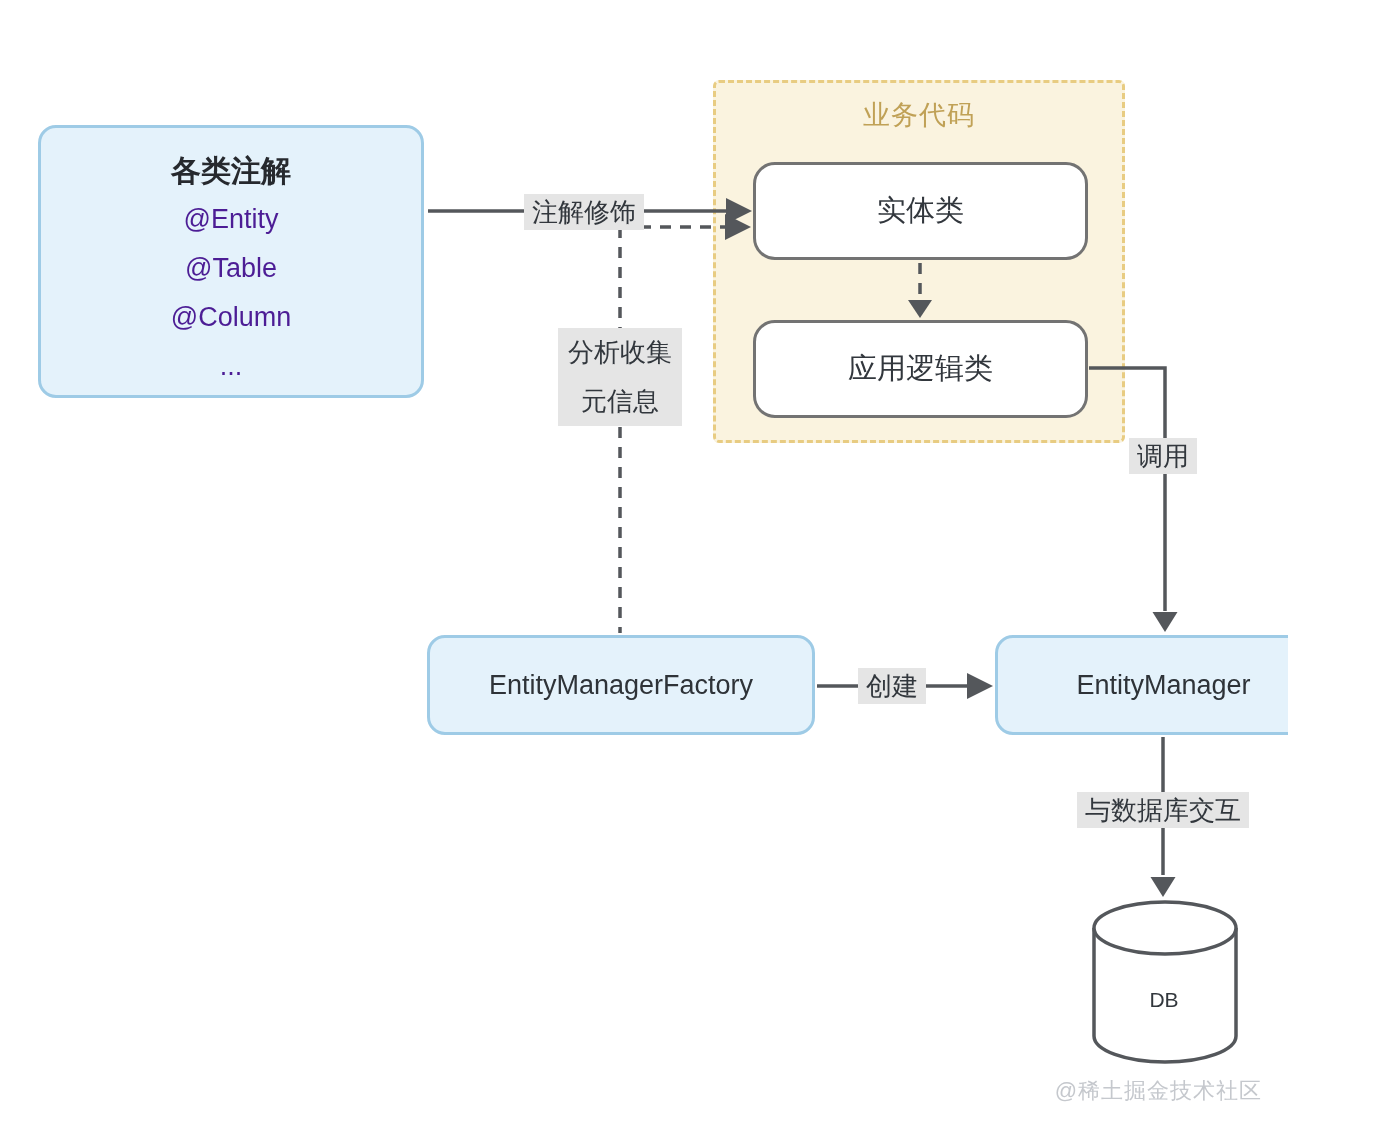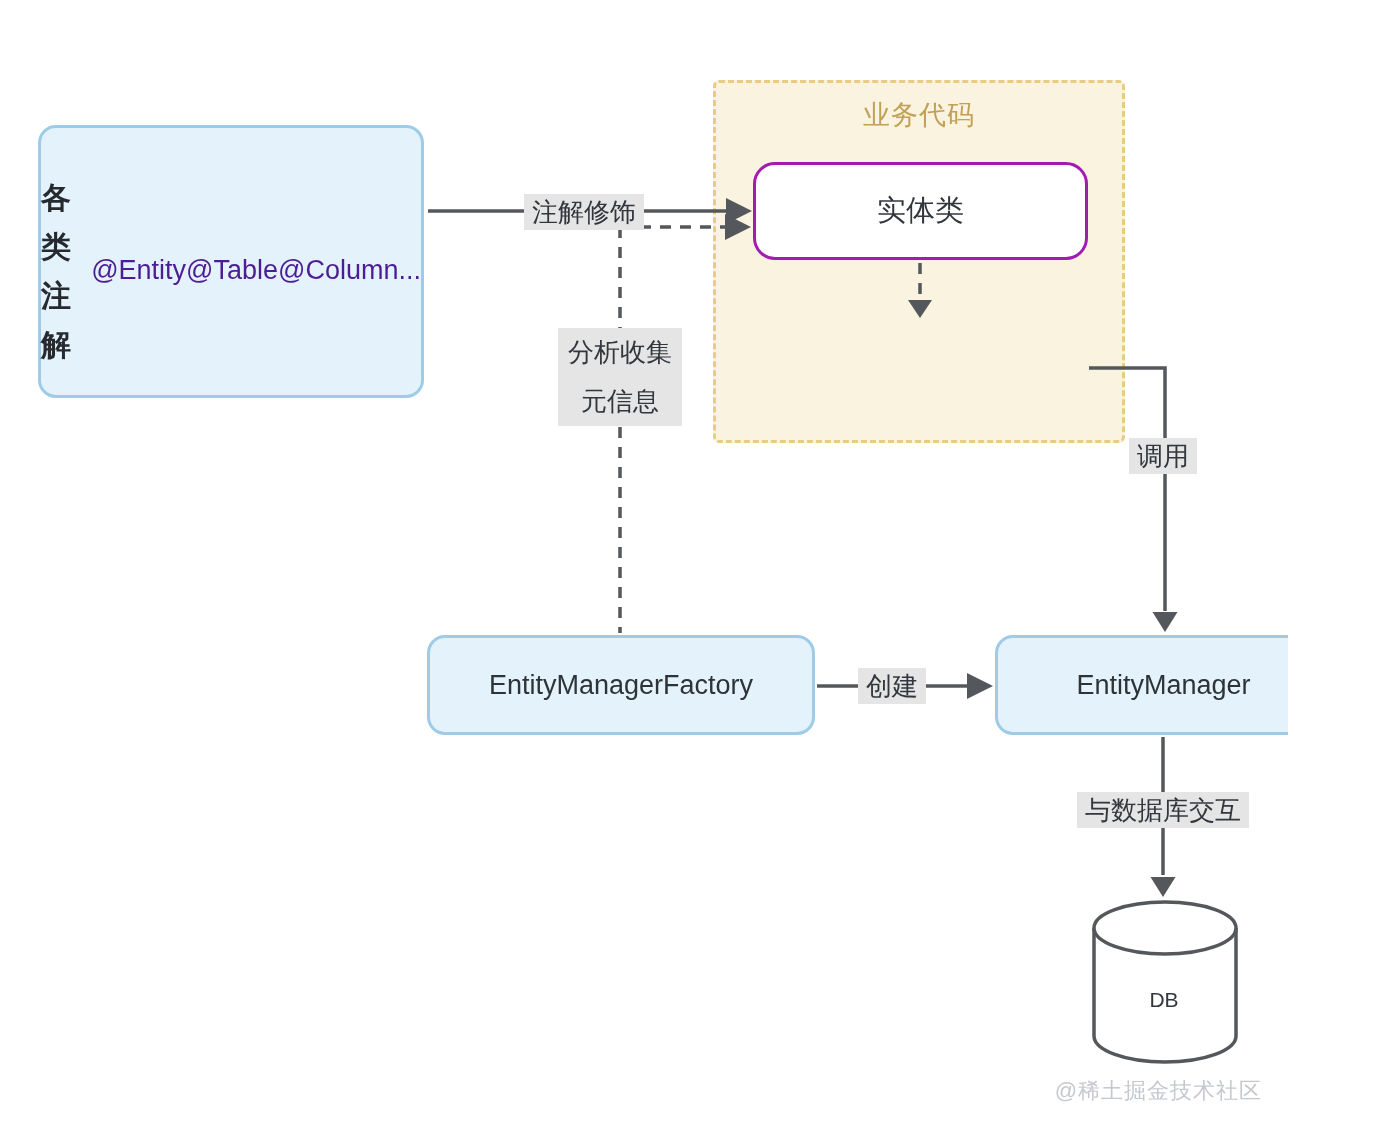--- a/index.html
+++ b/index.html
@@ -21,26 +21,26 @@
     position:absolute;left:0;right:0;top:14px;text-align:center;
     font-size:27px;color:#c0a156;letter-spacing:1px;
   }
   
   .node{
     position:absolute;box-sizing:border-box;display:flex;
     align-items:center;justify-content:center;text-align:center;
     z-index:3;
   }
   .node.blue{background:#e4f2fb;border:3px solid #9ecbe6;border-radius:18px;}
-  .node.white{background:#ffffff;border:3px solid #a21caf;border-radius:22px;align-items:center;}
+  .node.white{background:#ffffff;border:3px solid #737373;border-radius:22px;align-items:center;}
   .annotation-box{
     position:absolute;left:38px;top:125px;width:386px;height:273px;
     background:#e4f2fb;border:3px solid #9ecbe6;border-radius:18px;
     box-sizing:border-box;z-index:3;
-    display:flex;flex-direction:row;align-items:center;
+    display:flex;flex-direction:column;align-items:center;
     padding-top:18px;
   }
   .ann-title{font-size:30px;font-weight:700;line-height:49px;color:#26292e;}
   .ann-item{font-size:27px;line-height:49px;color:#4c1d95;}
   .entity-node{left:753px;top:162px;width:335px;height:98px;font-size:29px;}
   .logic-node{left:753px;top:320px;width:335px;height:98px;font-size:29px;}
   .emf-node{left:427px;top:635px;width:388px;height:100px;font-size:27px;color:#2e3338;}
   .em-node{left:995px;top:635px;width:337px;height:100px;font-size:27px;color:#2e3338;}
   
   svg.overlay{position:absolute;left:0;top:0;z-index:4;pointer-events:none;}
@@ -72,20 +72,23 @@
   <div class="annotation-box">
     <div class="ann-title">各类注解</div>
     <div class="ann-item">@Entity</div>
     <div class="ann-item">@Table</div>
     <div class="ann-item">@Column</div>
     <div class="ann-item">...</div>
   </div>
 
   <div class="node white entity-node">
     <span>实体类</span>
+  </div>
+  <div class="node white logic-node">
+    <span>应用逻辑类</span>
   </div>
 
   <div class="node blue emf-node">
     <span>EntityManagerFactory</span>
   </div>
   <div class="node blue em-node">
     <span>EntityManager</span>
   </div>
 
   <svg class="overlay" width="1374" height="1124" viewBox="0 0 1374 1124">

